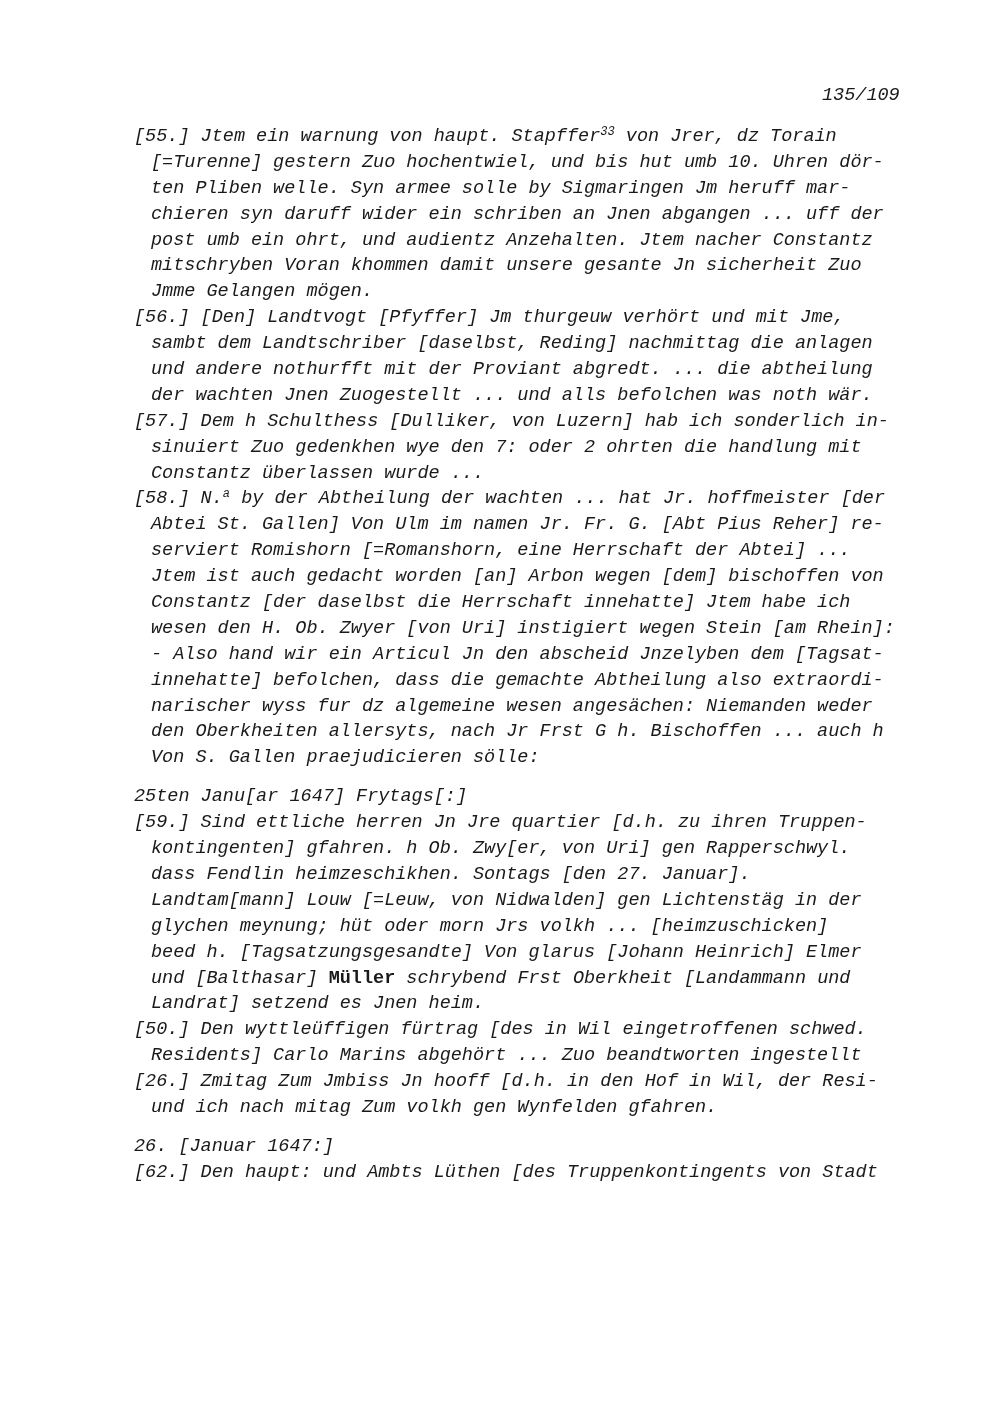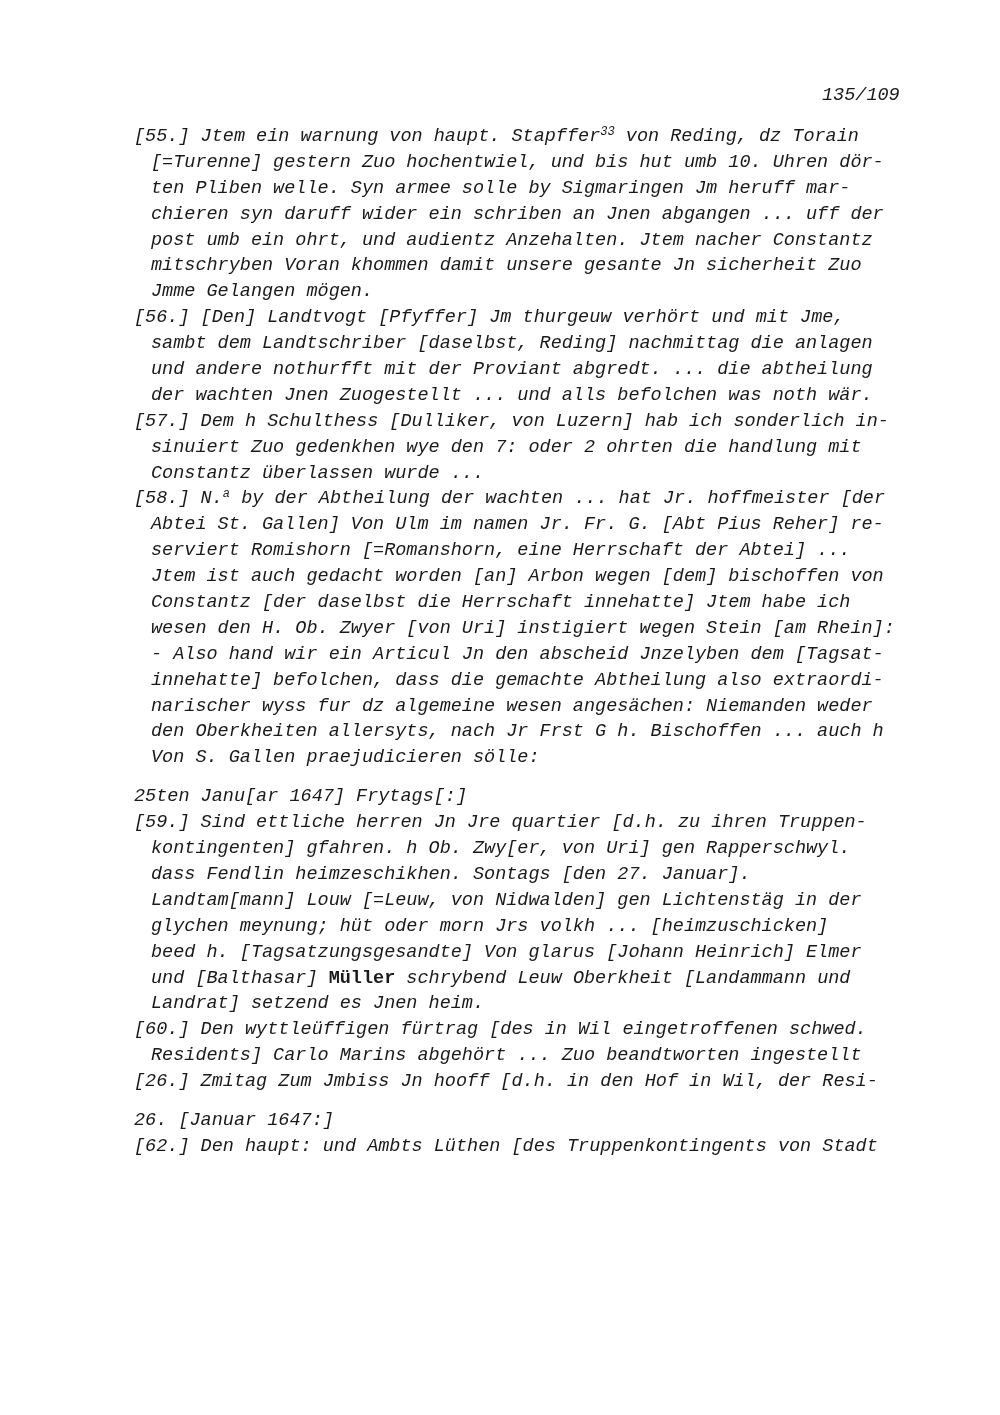--- a/index.html
+++ b/index.html
@@ -42,21 +42,21 @@
     font-weight: bold;
     font-style: normal;
   }
 </style>
 </head>
 <body>
 
 <div class="page">
   <div class="page-number">135/109</div>
   <div class="text-body">
-      <div class="line"><span>[55.] Jtem ein warnung von haupt. Stapffer</span><span class="sup">33</span><span> von Reding, dz Torain</span></div>
+      <div class="line"><span>[55.] Jtem ein warnung von haupt. Stapffer</span><span class="sup">33</span><span> von Jrer, dz Torain</span></div>
       <div class="line indent"><span>[=Turenne] gestern Zuo hochentwiel, und bis hut umb 10. Uhren dör-</span></div>
       <div class="line indent"><span>ten Pliben welle. Syn armee solle by Sigmaringen Jm heruff mar-</span></div>
       <div class="line indent"><span>chieren syn daruff wider ein schriben an Jnen abgangen ... uff der</span></div>
       <div class="line indent"><span>post umb ein ohrt, und audientz Anzehalten. Jtem nacher Constantz</span></div>
       <div class="line indent"><span>mitschryben Voran khommen damit unsere gesante Jn sicherheit Zuo</span></div>
       <div class="line indent"><span>Jmme Gelangen mögen.</span></div>
       <div class="line"><span>[56.] [Den] Landtvogt [Pfyffer] Jm thurgeuw verhört und mit Jme,</span></div>
       <div class="line indent"><span>sambt dem Landtschriber [daselbst, Reding] nachmittag die anlagen</span></div>
       <div class="line indent"><span>und andere nothurfft mit der Proviant abgredt. ... die abtheilung</span></div>
       <div class="line indent"><span>der wachten Jnen Zuogestellt ... und alls befolchen was noth wär.</span></div>
@@ -75,22 +75,23 @@
       <div class="line indent"><span>den Oberkheiten allersyts, nach Jr Frst G h. Bischoffen ... auch h</span></div>
       <div class="line indent"><span>Von S. Gallen praejudicieren sölle:</span></div>
       <div class="spacer"></div>
       <div class="line"><span>25ten Janu[ar 1647] Frytags[:]</span></div>
       <div class="line"><span>[59.] Sind ettliche herren Jn Jre quartier [d.h. zu ihren Truppen-</span></div>
       <div class="line indent"><span>kontingenten] gfahren. h Ob. Zwy[er, von Uri] gen Rapperschwyl.</span></div>
       <div class="line indent"><span>dass Fendlin heimzeschikhen. Sontags [den 27. Januar].</span></div>
       <div class="line indent"><span>Landtam[mann] Louw [=Leuw, von Nidwalden] gen Lichtenstäg in der</span></div>
       <div class="line indent"><span>glychen meynung; hüt oder morn Jrs volkh ... [heimzuschicken]</span></div>
       <div class="line indent"><span>beed h. [Tagsatzungsgesandte] Von glarus [Johann Heinrich] Elmer</span></div>
-      <div class="line indent"><span>und [Balthasar] </span><span class="b">Müller</span><span> schrybend Leuw Oberkheit [Landammann und</span></div>
+      <div class="line indent"><span>und [Balthasar] </span><span class="b">Müller</span><span> schrybend Frst Oberkheit [Landammann und</span></div>
       <div class="line indent"><span>Landrat] setzend es Jnen heim.</span></div>
-      <div class="line"><span>[60.] Den wyttleüffigen fürtrag [des in Wil eingetroffenen schwed.</span></div>
+      <div class="line"><span>[50.] Den wyttleüffigen fürtrag [des in Wil eingetroffenen schwed.</span></div>
       <div class="line indent"><span>Residents] Carlo Marins abgehört ... Zuo beandtworten ingestellt</span></div>
       <div class="line"><span>[26.] Zmitag Zum Jmbiss Jn hooff [d.h. in den Hof in Wil, der Resi-</span></div>
+      <div class="line indent"><span>und ich nach mitag Zum volkh gen Wynfelden gfahren.</span></div>
       <div class="spacer"></div>
       <div class="line"><span>26. [Januar 1647:]</span></div>
       <div class="line"><span>[62.] Den haupt: und Ambts Lüthen [des Truppenkontingents von Stadt</span></div>
     </div>
 </div>
 
 </body></html>

